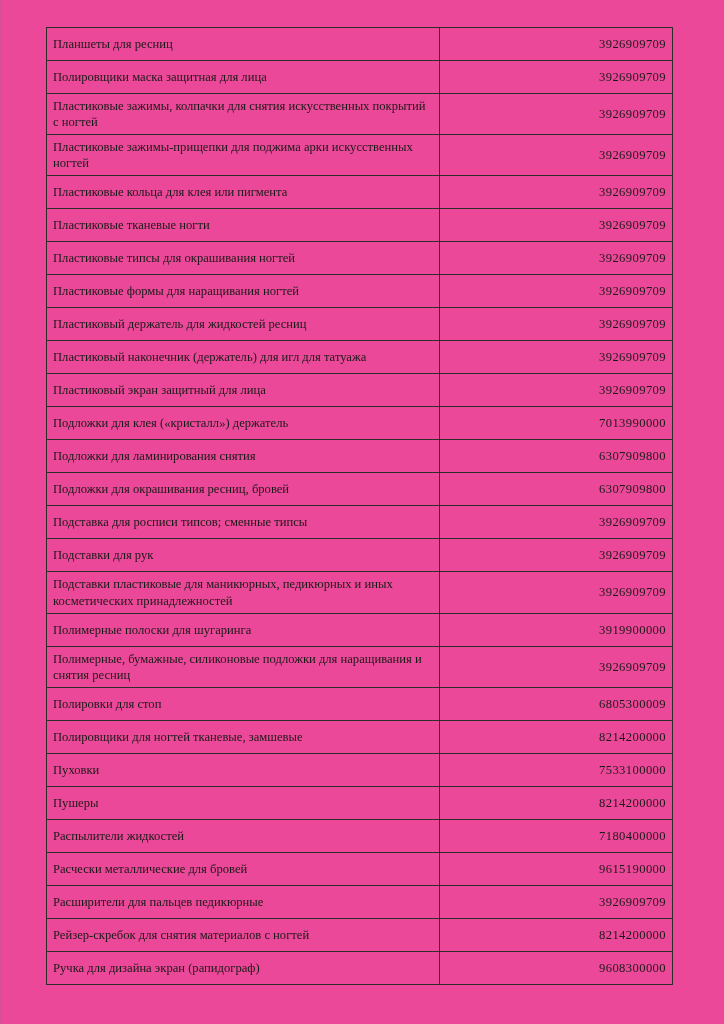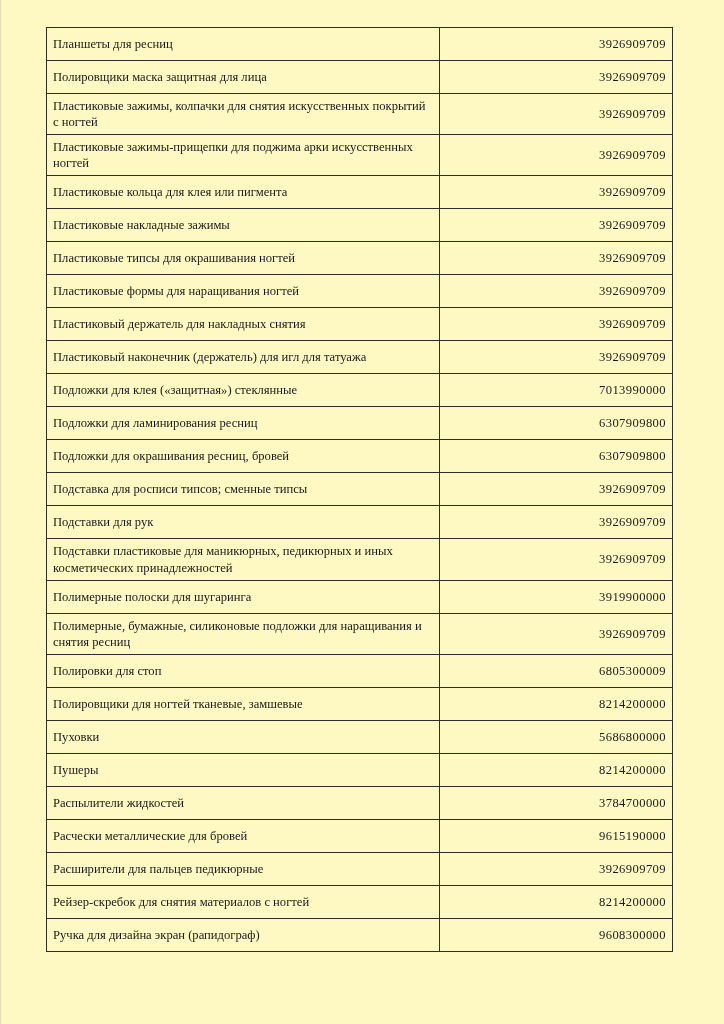--- a/index.html
+++ b/index.html
@@ -10,21 +10,21 @@
     width: 724px;
     height: 1024px;
     position: relative;
     background: #fcfcfa;
     font-family: "Liberation Serif", serif;
     overflow: hidden;
   }
   .page {
     position: absolute;
     inset: 0;
-    background: #fef9c3;
+    background: #ec4899;
   }
   
   .scan-edge {
     position: absolute;
     left: 0;
     top: 0;
     width: 2px;
     height: 100%;
     background: linear-gradient(to right, rgba(120,120,120,0.25), rgba(255,255,255,0));
   }
@@ -89,52 +89,56 @@
     <td class="name-cell">Пластиковые зажимы-прищепки для поджима арки искусственных ногтей</td>
     <td class="code-cell">3926909709</td>
   </tr>
 
   <tr>
     <td class="name-cell">Пластиковые кольца для клея или пигмента</td>
     <td class="code-cell">3926909709</td>
   </tr>
 
   <tr>
-    <td class="name-cell">Пластиковые накладные зажимы</td>
+    <td class="name-cell">Пластиковые тканевые ногти</td>
     <td class="code-cell">3926909709</td>
   </tr>
 
   <tr>
     <td class="name-cell">Пластиковые типсы для окрашивания ногтей</td>
     <td class="code-cell">3926909709</td>
   </tr>
 
   <tr>
     <td class="name-cell">Пластиковые формы для наращивания ногтей</td>
     <td class="code-cell">3926909709</td>
   </tr>
 
   <tr>
-    <td class="name-cell">Пластиковый держатель для накладных снятия</td>
+    <td class="name-cell">Пластиковый держатель для жидкостей ресниц</td>
     <td class="code-cell">3926909709</td>
   </tr>
 
   <tr>
     <td class="name-cell">Пластиковый наконечник (держатель) для игл для татуажа</td>
     <td class="code-cell">3926909709</td>
   </tr>
 
-
-  <tr>
-    <td class="name-cell">Подложки для клея («защитная») стеклянные</td>
+  <tr>
+    <td class="name-cell">Пластиковый экран защитный для лица</td>
+    <td class="code-cell">3926909709</td>
+  </tr>
+
+  <tr>
+    <td class="name-cell">Подложки для клея («кристалл») держатель</td>
     <td class="code-cell">7013990000</td>
   </tr>
 
   <tr>
-    <td class="name-cell">Подложки для ламинирования ресниц</td>
+    <td class="name-cell">Подложки для ламинирования снятия</td>
     <td class="code-cell">6307909800</td>
   </tr>
 
   <tr>
     <td class="name-cell">Подложки для окрашивания ресниц, бровей</td>
     <td class="code-cell">6307909800</td>
   </tr>
 
   <tr>
     <td class="name-cell">Подставка для росписи типсов; сменные типсы</td>
@@ -167,31 +171,31 @@
   </tr>
 
   <tr>
     <td class="name-cell">Полировщики для ногтей тканевые, замшевые</td>
     <td class="code-cell">8214200000</td>
   </tr>
 
 
   <tr>
     <td class="name-cell">Пуховки</td>
-    <td class="code-cell">5686800000</td>
+    <td class="code-cell">7533100000</td>
   </tr>
 
   <tr>
     <td class="name-cell">Пушеры</td>
     <td class="code-cell">8214200000</td>
   </tr>
 
   <tr>
     <td class="name-cell">Распылители жидкостей</td>
-    <td class="code-cell">3784700000</td>
+    <td class="code-cell">7180400000</td>
   </tr>
 
   <tr>
     <td class="name-cell">Расчески металлические для бровей</td>
     <td class="code-cell">9615190000</td>
   </tr>
 
   <tr>
     <td class="name-cell">Расширители для пальцев педикюрные</td>
     <td class="code-cell">3926909709</td>

